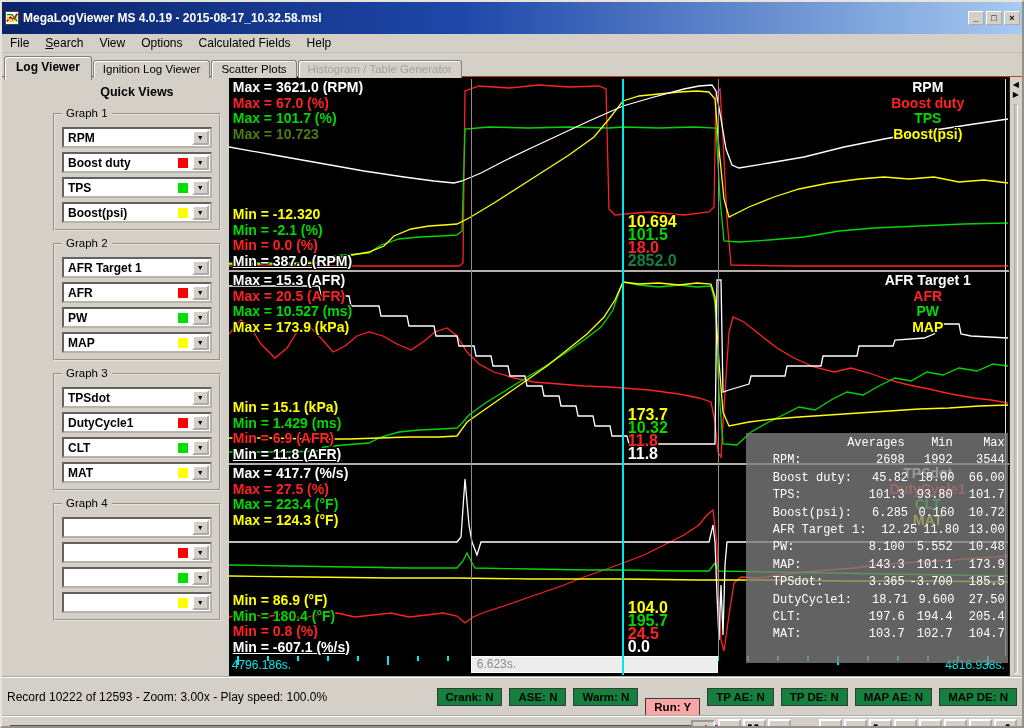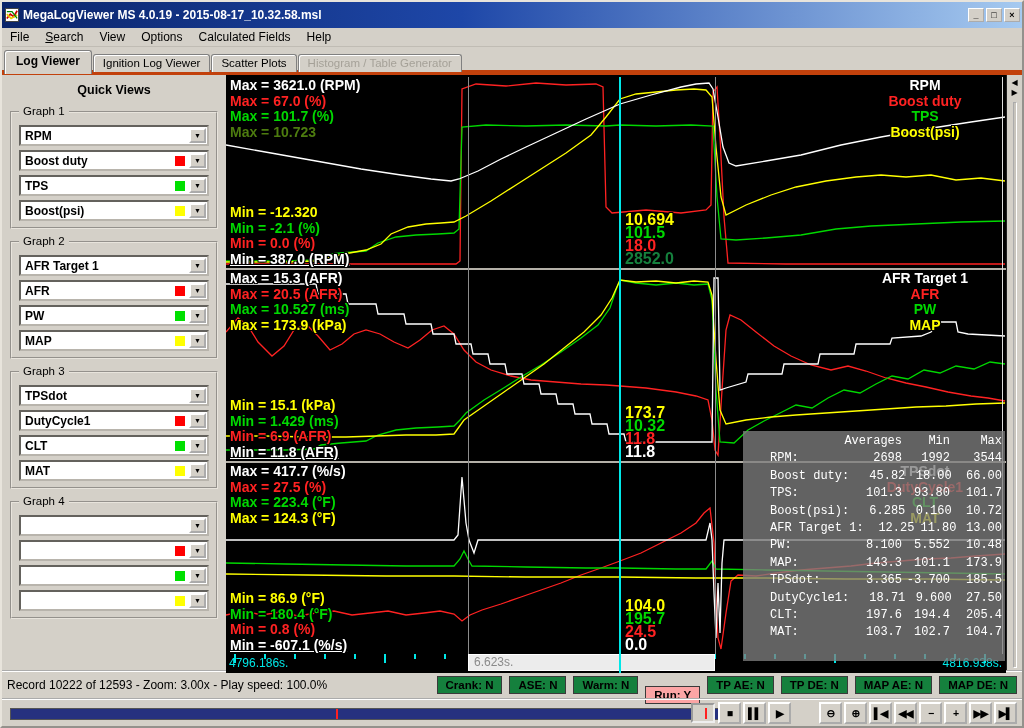--- a/index.html
+++ b/index.html
@@ -1,42 +1,42 @@
 <!DOCTYPE html>
 <html><head>
 <meta charset="utf-8">
 <style>
   * { margin:0; padding:0; box-sizing:border-box; }
   html,body { width:1024px; height:728px; }
   body { font-family:"Liberation Sans", sans-serif; background:#d4d0c8; }
   .app { width:1024px; height:728px; border:2px outset #e8e4dc; background:#d4d0c8; overflow:hidden; }
 
   
-  .titlebar { height:26px; display:flex; align-items:center; padding:0 2px;
+  .titlebar { height:32px; display:flex; align-items:center; padding:0 2px;
     background:linear-gradient(90deg,#0a246a 0%,#1e47a8 45%,#a6caf0 100%); }
   .app-icon { width:14px; height:14px; margin-left:1px; background:#fff; border:1px solid #444; }
   .title-text { flex:1; color:#fff; font-weight:bold; font-size:12px; margin-left:4px; white-space:nowrap; overflow:hidden; }
   .tbtn { width:16px; height:14px; background:#d4d0c8; border:1px outset #fff; font-size:9px; font-weight:bold;
     display:flex; align-items:center; justify-content:center; margin-left:2px; line-height:1; color:#000; }
 
   
   .menubar { height:19px; display:flex; align-items:center; border-bottom:1px solid #c0bcb4; }
   .menu-item { padding:2px 8px; font-size:12px; color:#000; }
   .menu-item u { text-decoration:underline; }
 
   
   .tabrow { height:23px; padding:3px 0 0 2px; position:relative; }
   .tab { display:inline-block; padding:2px 9px 3px; font-size:11.5px; background:#d4d0c8;
     border:1px solid #808080; border-bottom:none; border-top-left-radius:3px; border-top-right-radius:3px;
     box-shadow:inset 1px 1px 0 #fff; margin-right:1px; position:relative; top:2px; color:#000; }
   .tab.active { top:0; padding:3px 11px 6px; z-index:2; font-size:12px;font-weight:bold; }
   .tab.disabled { color:#a5a198; }
 
   
-  .main { display:flex; height:600px; border-top:5px solid #c2410c; }
+  .main { display:flex; height:600px; border-top:1px solid #c2410c;padding-left:43px; }
   .sidebar { width:224px; padding:0 2px; }
   .qv-title { text-align:center; font-weight:bold; font-size:12.5px; padding:8px 0 4px; }
   .groupbox { position:relative; border:2px groove #e8e4dc; margin:10px 6px 12px; padding:8px 0 2px; }
   .group-label { position:absolute; top:-8px; left:7px; background:#d4d0c8; padding:0 4px; font-size:11.5px; }
   .combo { display:flex; align-items:center; height:21px; margin:4px 7px; background:#fff;
     border:2px inset #b8b4ac; }
   .combo-text { flex:1; font-weight:bold; font-size:12px; padding-left:4px; white-space:nowrap; overflow:hidden; }
   .swatch { width:10px; height:10px; margin-right:4px; flex:none; }
   .combo-btn { width:17px; height:15px; background:#d4d0c8; border:2px outset #fff; margin-right:1px;
     display:flex; align-items:center; justify-content:center; flex:none; }
@@ -76,21 +76,21 @@
   .snum { text-align:right; white-space:nowrap; }
   .snum.c1 { width:58px; } .snum.c2 { width:48px; } .snum.c3 { width:52px; }
 
   
   .vstrip { width:16px; background:#d4d0c8; border-left:1px solid #202020; display:flex; flex-direction:column;
     align-items:center; padding-top:3px; }
   .varrow { font-size:8px; line-height:10px; color:#000; }
   .vtrack { width:4px; flex:1; margin:4px 0 2px; border:1px inset #fff; background:#c8c4bc; }
 
   
-  .statusbar { height:28px; display:flex; align-items:center; justify-content:space-between;
+  .statusbar { height:39px; display:flex; align-items:center; justify-content:space-between;
     border-top:2px groove #fff; padding:0 5px; }
   .record-text { font-size:12px; color:#000; }
   .flags { display:flex; align-items:center; }
   .badge { display:inline-block; background:#15803d; border:1px solid #3a3a3a; color:#000;
     font-weight:bold; font-size:11.5px; padding:2px 8px; margin-left:7px; white-space:nowrap; }
   .badge.on { background:#fca5a5;margin-top:20px; }
 
   
   .bottombar { height:29px; position:relative; border-top:2px groove #fff; }
   .overview { position:absolute; left:8px; top:8px; width:726px; height:12px; background:#26317f;

